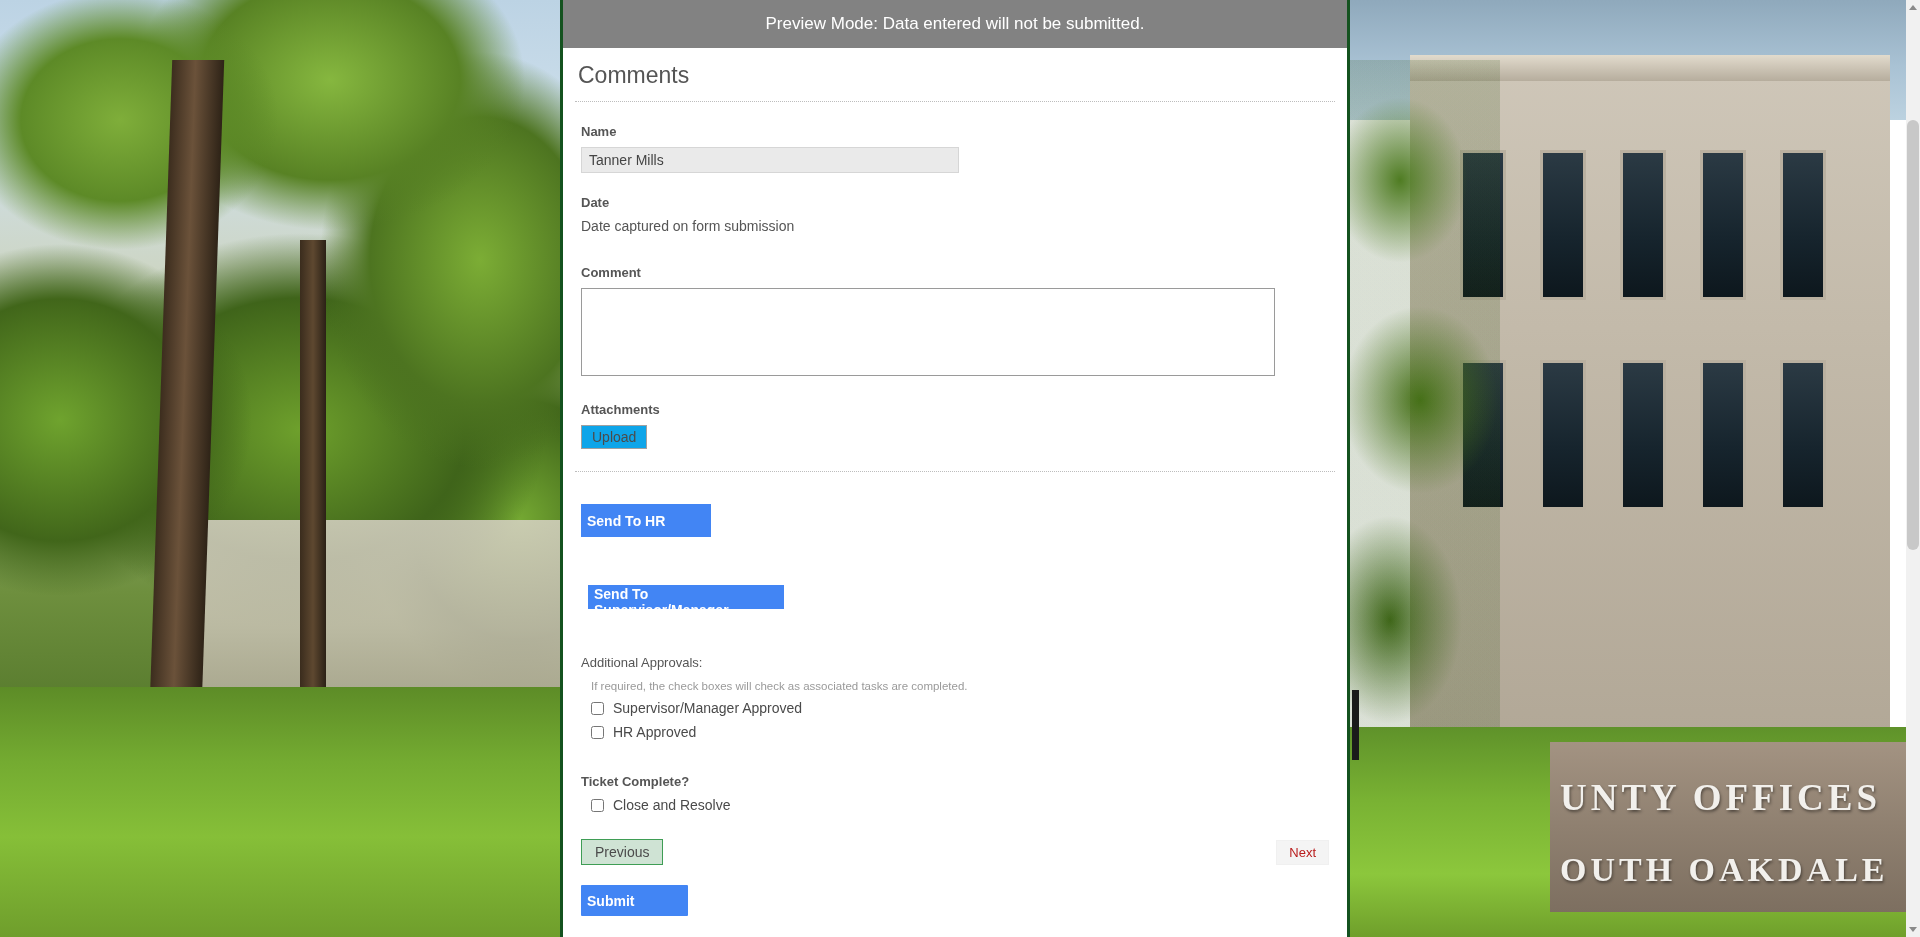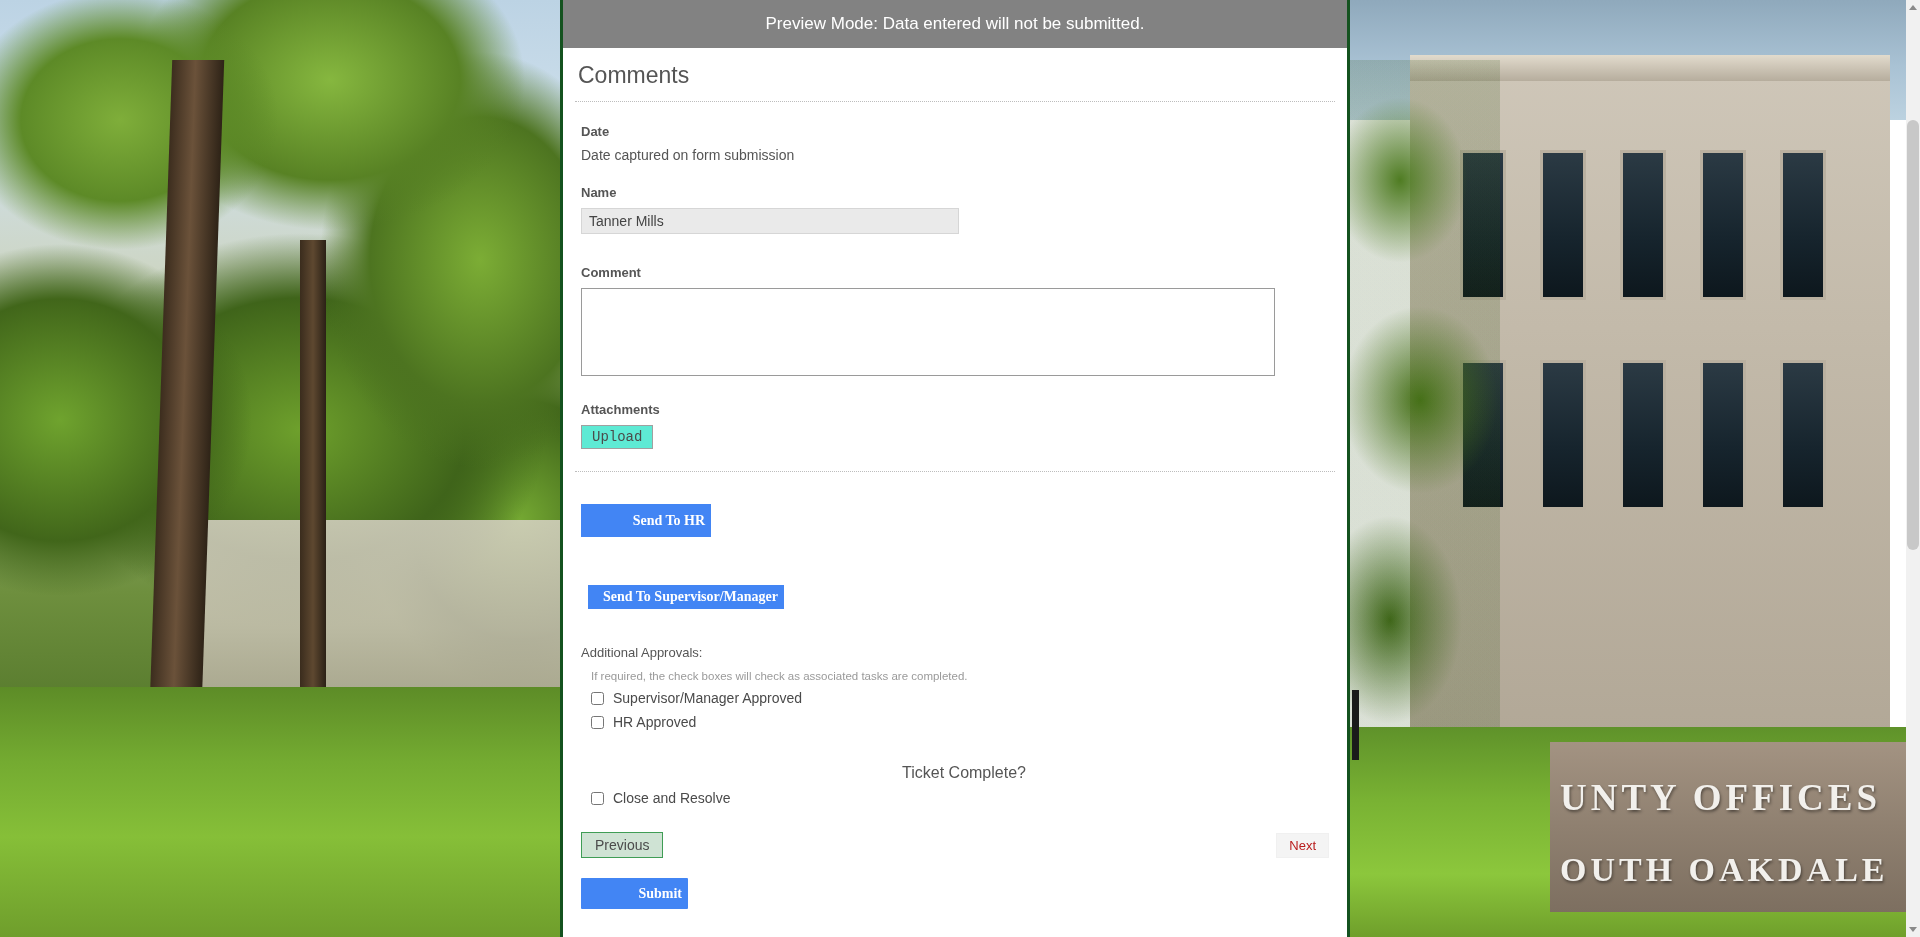--- a/index.html
+++ b/index.html
@@ -185,40 +185,40 @@
     height: 88px;
     border: 1px solid #9a9a9a;
     background: #ffffff;
     resize: none;
     font-family: "Liberation Sans", sans-serif;
     font-size: 14px;
     padding: 5px;
   }
 
   .upload-btn {
-    background: #5eead4;
+    background: #0ea5e9;
     border: 1px solid #a0a0a0;
     font-size: 14px;
     color: #4b4b4b;
     padding: 3px 10px;
-    font-family: Liberation Mono, monospace;
+    font-family: Liberation Sans, sans-serif;
     cursor: pointer;
   }
 
   .sep-row { margin: 22px 12px 0 12px; border-top: 1px dotted #bdbdbd; }
 
   .btn-blue {
     background: #4285f4;
     border: none;
     color: #ffffff;
     font-size: 14px;
     font-weight: bold;
-    font-family: Liberation Serif, serif;
+    font-family: Liberation Sans, sans-serif;
     cursor: pointer;
-    text-align: right;
+    text-align: left;
   }
   .btn-hr {
     width: 130px; height: 33px;
     margin: 32px 0 0 18px;
   }
   .btn-sup {
     width: 196px; height: 24px;
     margin: 48px 0 0 25px;
   }
 
@@ -234,23 +234,22 @@
     display: flex; align-items: center;
     margin: 8px 0 0 28px;
   }
   .cb-row input[type=checkbox] {
     width: 13px; height: 13px; margin: 0 9px 0 0;
     accent-color: #888;
   }
   .cb-row label { font-size: 14px; color: #4a4a4a; }
 
   .ticket-title {
-    font-size: 16px; font-weight: normal; color: #555;
+    font-size: 13px; font-weight: bold; color: #555;
     margin: 34px 0 0 18px;
-    text-align: center;
   }
 
   .nav-row {
     display: flex; align-items: center; justify-content: space-between;
     margin: 26px 18px 0 18px;
   }
   .btn-prev {
     background: #cfe3d4;
     border: 1px solid #3f9d55;
     color: #4b4b4b;
@@ -333,27 +332,27 @@
     <div class="preview-bar">
       <span>Preview Mode: Data entered will not be submitted.</span>
     </div>
 
     <div class="form-body">
 
       <h2 class="section-title">Comments</h2>
       <div class="dotted-sep"></div>
 
       <div class="field-block">
+        <div class="field-label">Name</div>
+        <input class="text-input" type="text" value="Tanner Mills" style="">
+      </div>
+
+      <div class="field-block">
         <div class="field-label">Date</div>
         <div class="static-text">Date captured on form submission</div>
-      </div>
-
-      <div class="field-block">
-        <div class="field-label">Name</div>
-        <input class="text-input" type="text" value="Tanner Mills" style="">
       </div>
 
       <div class="comment-wrap">
         <div class="field-label comment-label" style="margin-left:0;">Comment</div>
         <textarea class="textarea" placeholder="" style=""></textarea>
       </div>
 
       <div class="field-block">
         <div class="field-label">Attachments</div>
         <button class="upload-btn">Upload</button>

